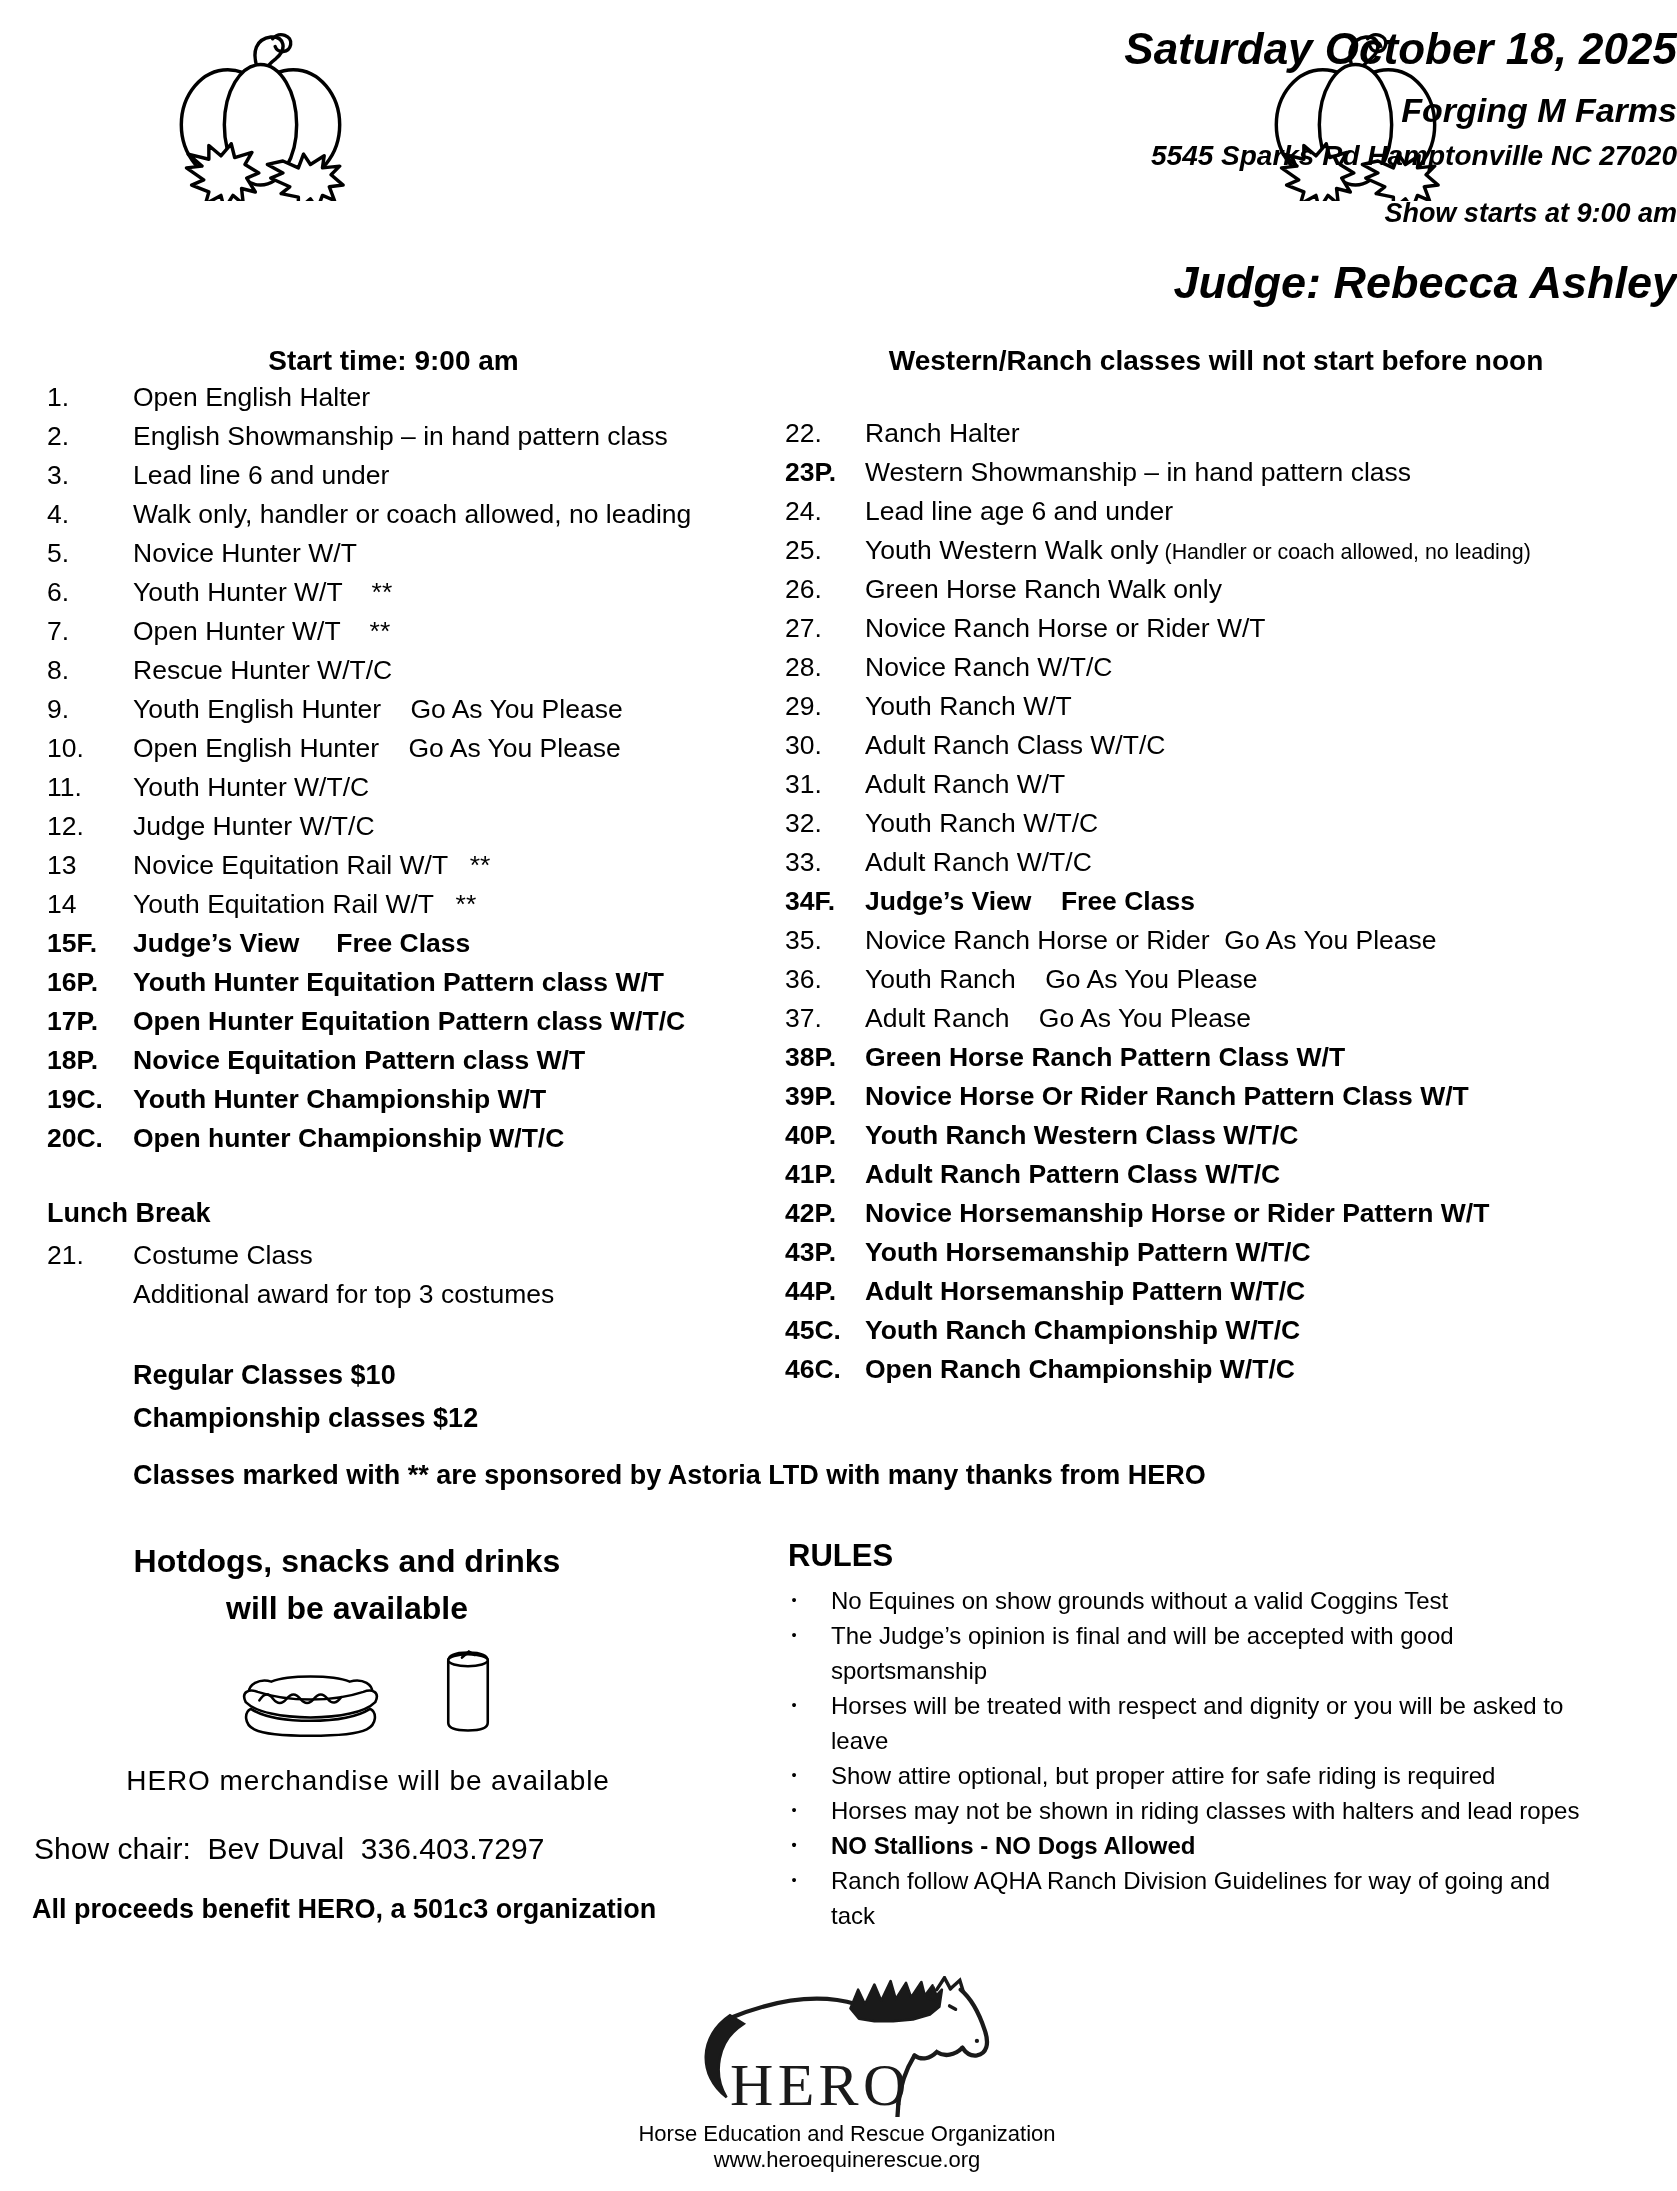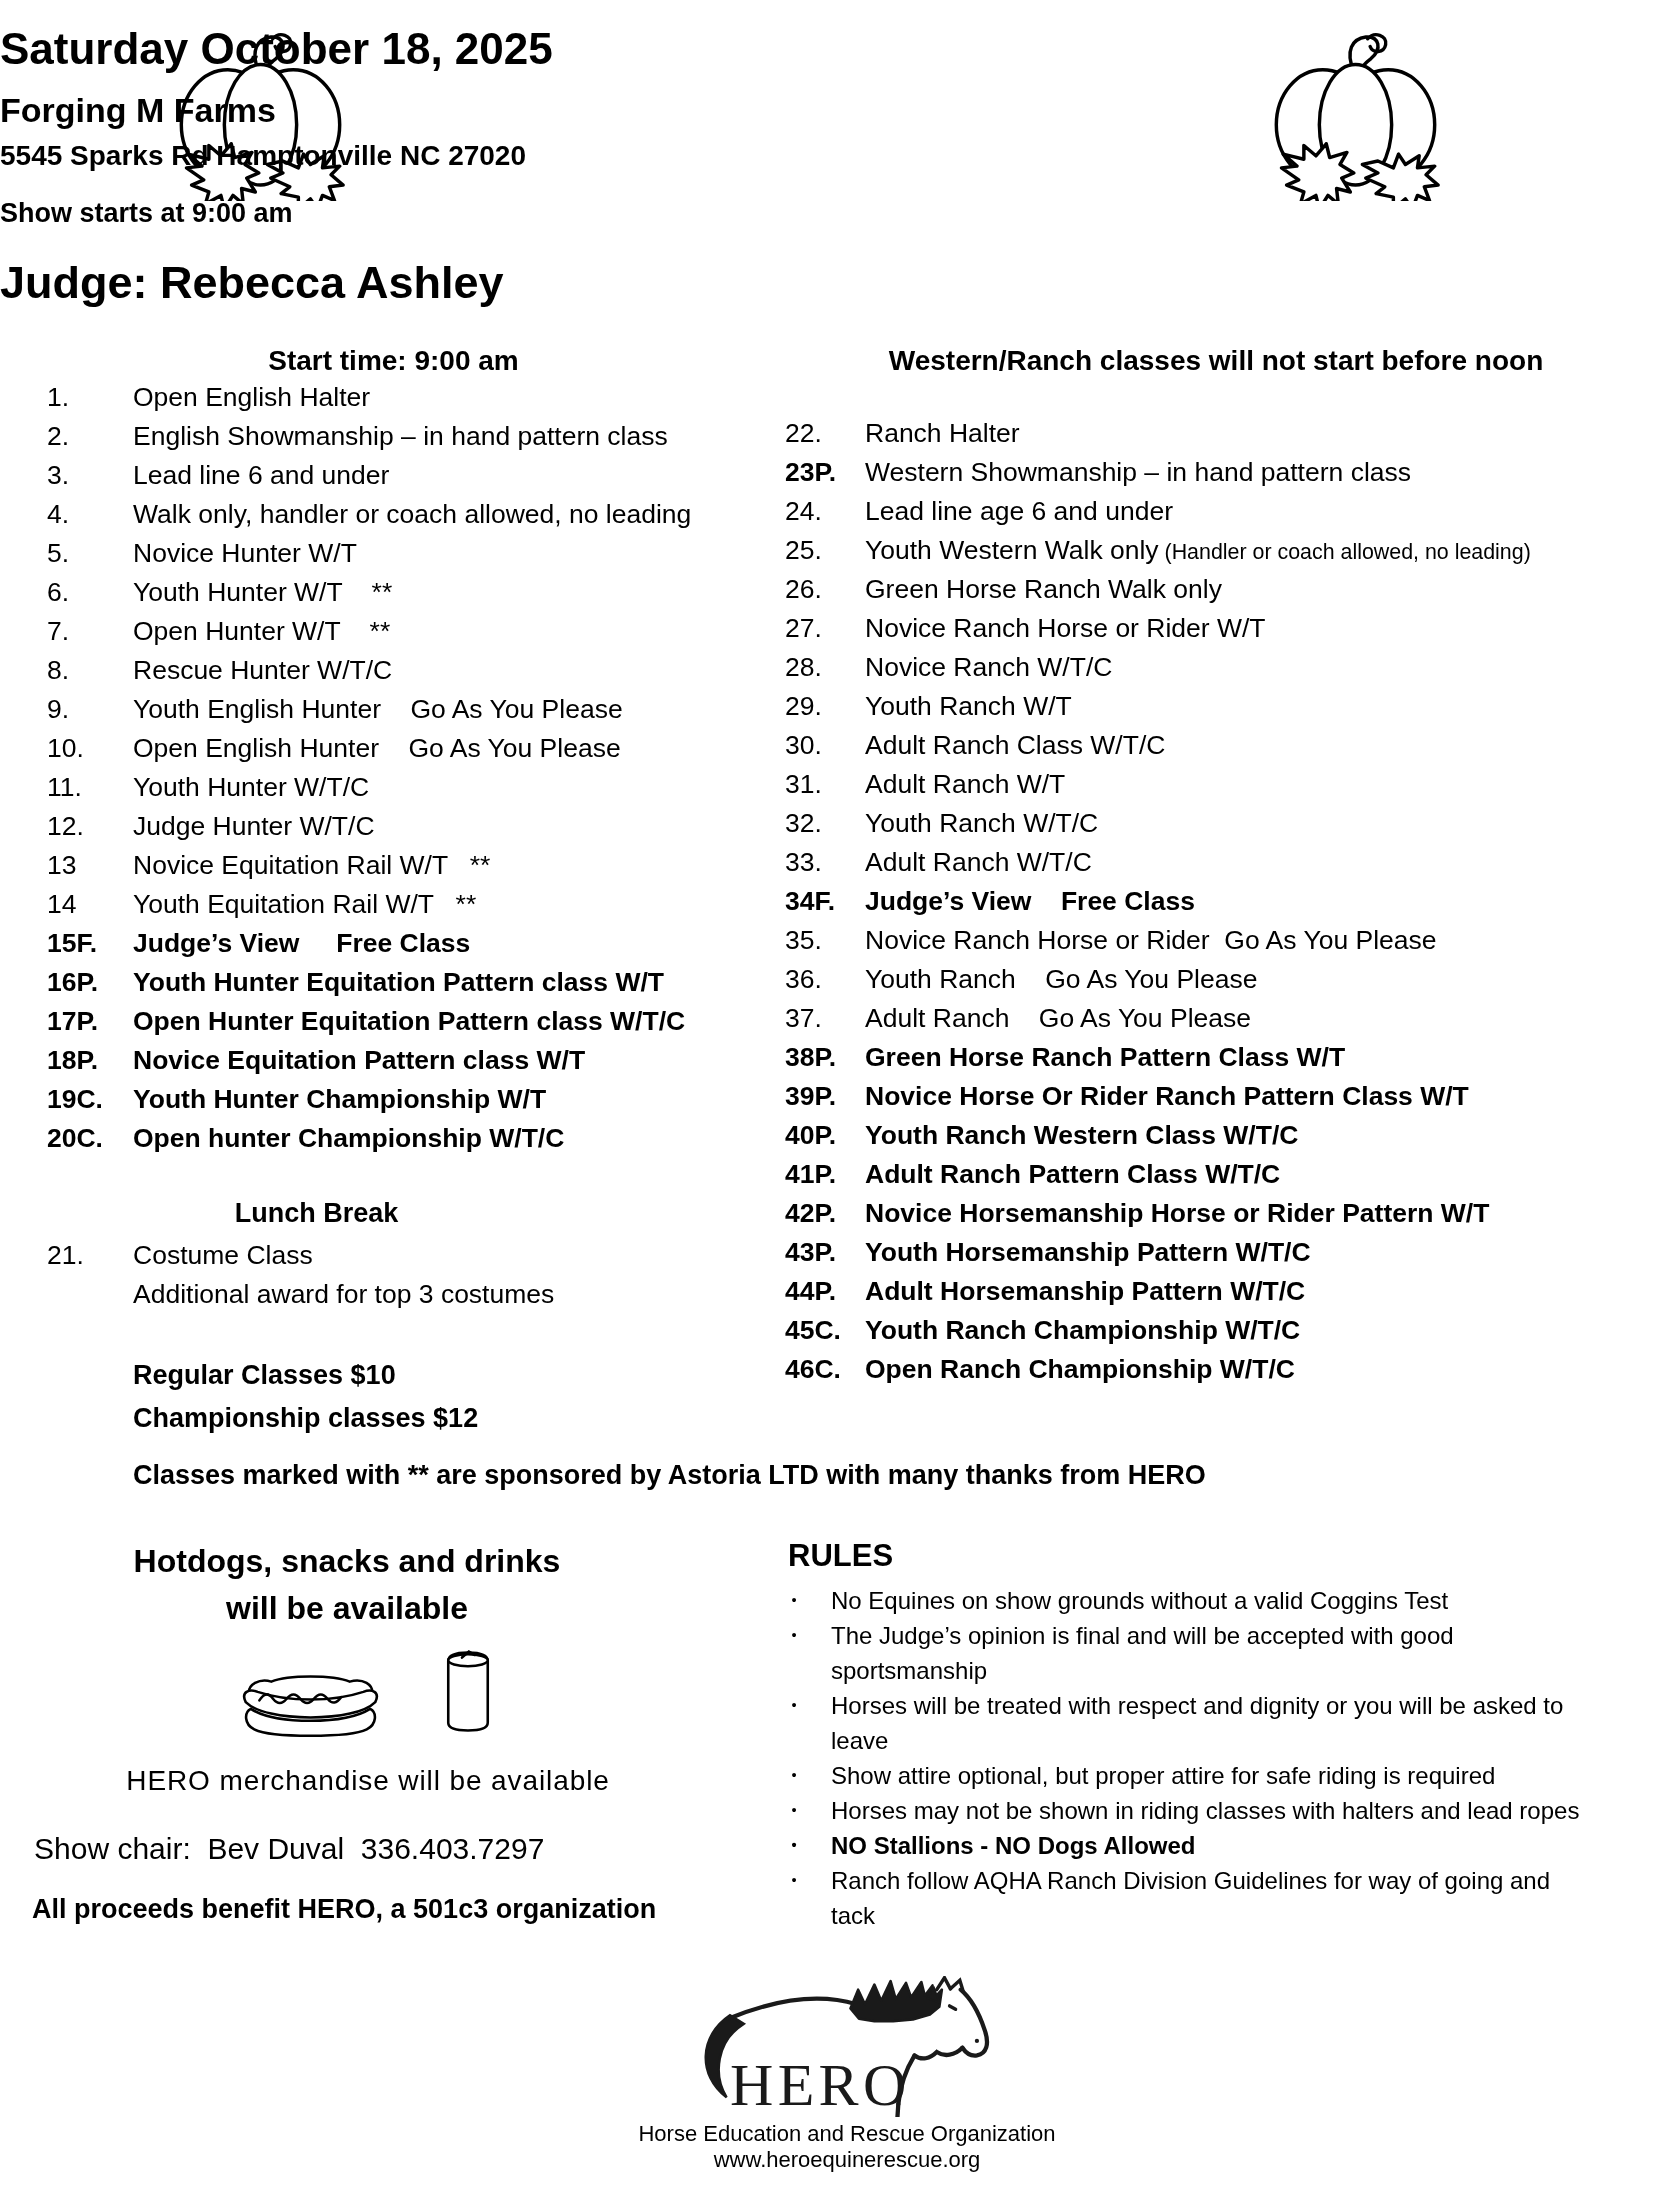--- a/index.html
+++ b/index.html
@@ -1,41 +1,41 @@
 <!DOCTYPE html>
 <html style="font-size:13.7px"><head>
 <meta charset="utf-8">
 <style>
   html,body{margin:0;padding:0;background:#fff;}
   .page{position:relative;width:1677px;height:2192px;background:#ffffff;
         font-family:"Liberation Sans",sans-serif;color:#000;overflow:hidden;}
   .b{font-weight:bold;}
   
-  .hline{position:absolute;left:0;width:100%;text-align:left;white-space:pre;}
+  .hline{position:absolute;left:0;width:100%;text-align:right;white-space:pre;font-style:italic;}
   #date{top:24px;font-size:44px;font-weight:bold;}
   #farm{top:91px;font-size:34px;font-weight:bold;}
   #addr{top:140px;font-size:28px;font-weight:bold;}
   #start{top:198px;font-size:27px;font-weight:bold;}
   #judge{top:257px;font-size:45px;font-weight:bold;}
   #pumpkin-left{position:absolute;left:140px;top:28px;}
   #pumpkin-right{position:absolute;left:1235px;top:28px;}
   
   #left-heading{position:absolute;left:47px;width:693px;top:345px;font-size:28px;font-weight:bold;text-align:center;}
   #right-heading{position:absolute;left:788px;width:856px;top:345px;font-size:28px;font-weight:bold;text-align:center;}
   
   .rows{position:absolute;left:0;width:1677px;}
   #left-rows{top:378px;}
   #right-rows{top:378px;margin-top:36px;}
   #left-after{position:absolute;left:0;top:1236px;width:1677px;}
   .class-row{height:39px;line-height:39px;font-size:26.5px;white-space:pre;}
   .class-row .num{display:inline-block;}
   #left-rows .num,#left-after .num{margin-left:47px;width:86px;}
   #right-rows .num{margin-left:785px;width:80px;}
   .class-row .note{font-size:21.4px;}
-  #lunch{position:absolute;left:47px;width:539px;top:1198px;font-size:27px;font-weight:bold;text-align:center;}
+  #lunch{position:absolute;left:47px;width:539px;top:1198px;font-size:27px;font-weight:bold;}
   
   #pricing{position:absolute;left:133px;top:1354px;font-size:27px;font-weight:bold;line-height:43px;}
   #sponsor{position:absolute;left:133px;top:1460px;font-size:27px;font-weight:bold;}
   
   #food-title{position:absolute;left:60px;width:574px;top:1538px;font-size:32px;font-weight:bold;text-align:center;line-height:47px;}
   #hotdog{position:absolute;left:237px;top:1668px;}
   #can{position:absolute;left:443px;top:1649px;}
   #merch{position:absolute;left:51px;width:634px;top:1765px;font-size:28px;text-align:center;letter-spacing:0.9px;}
   #chair{position:absolute;left:34px;top:1832px;font-size:30px;white-space:pre;}
   #proceeds{position:absolute;left:32px;top:1894px;font-size:27px;font-weight:bold;}

